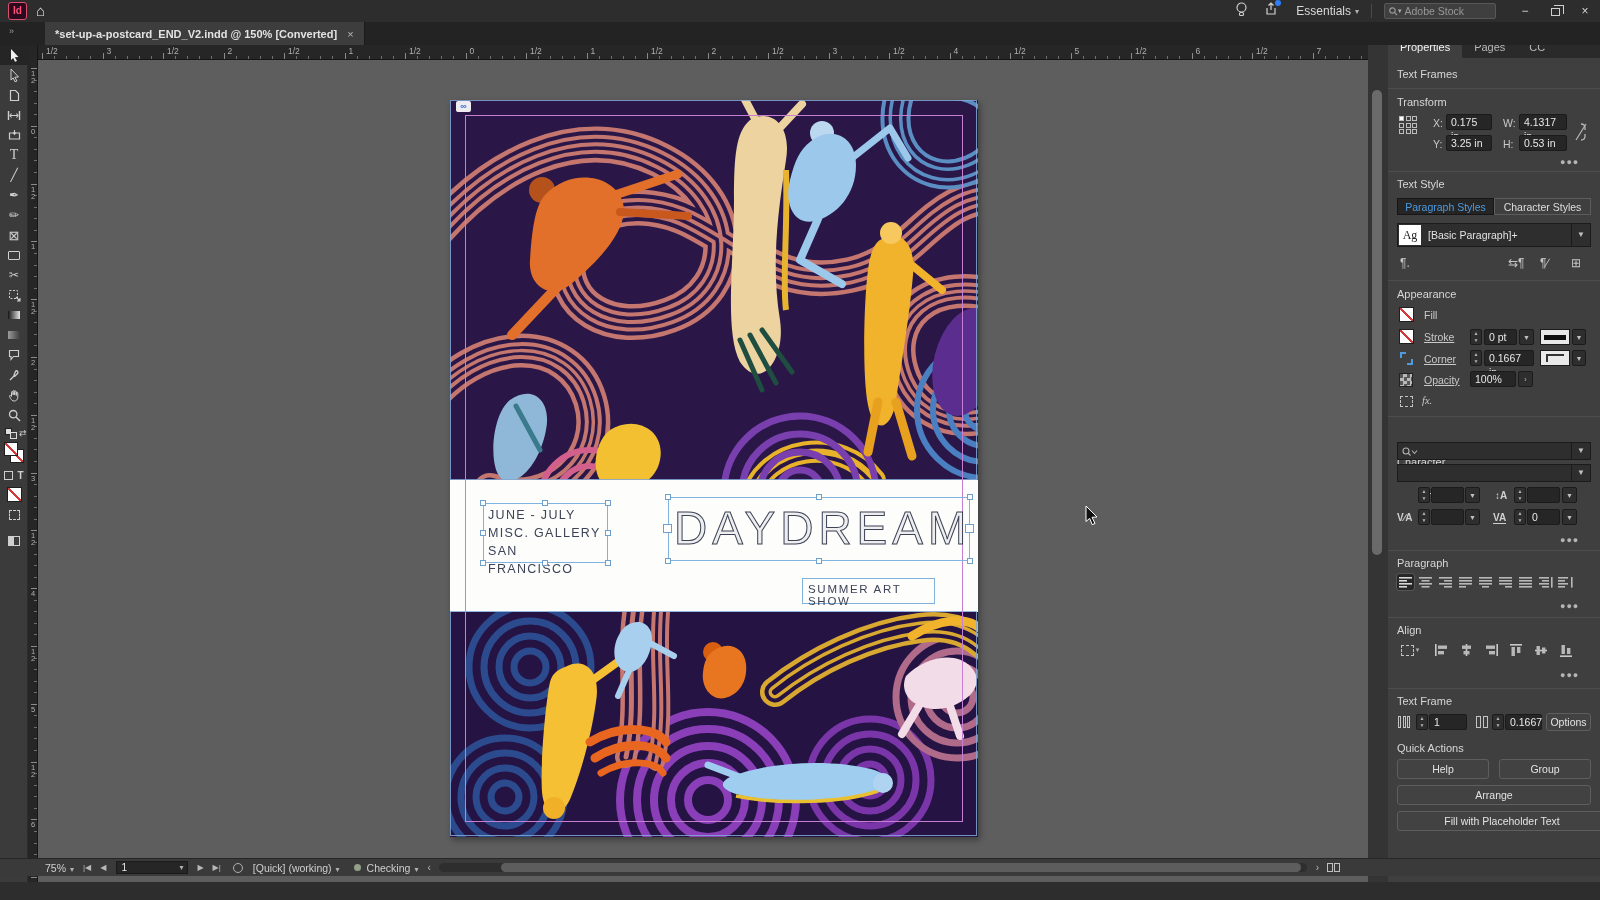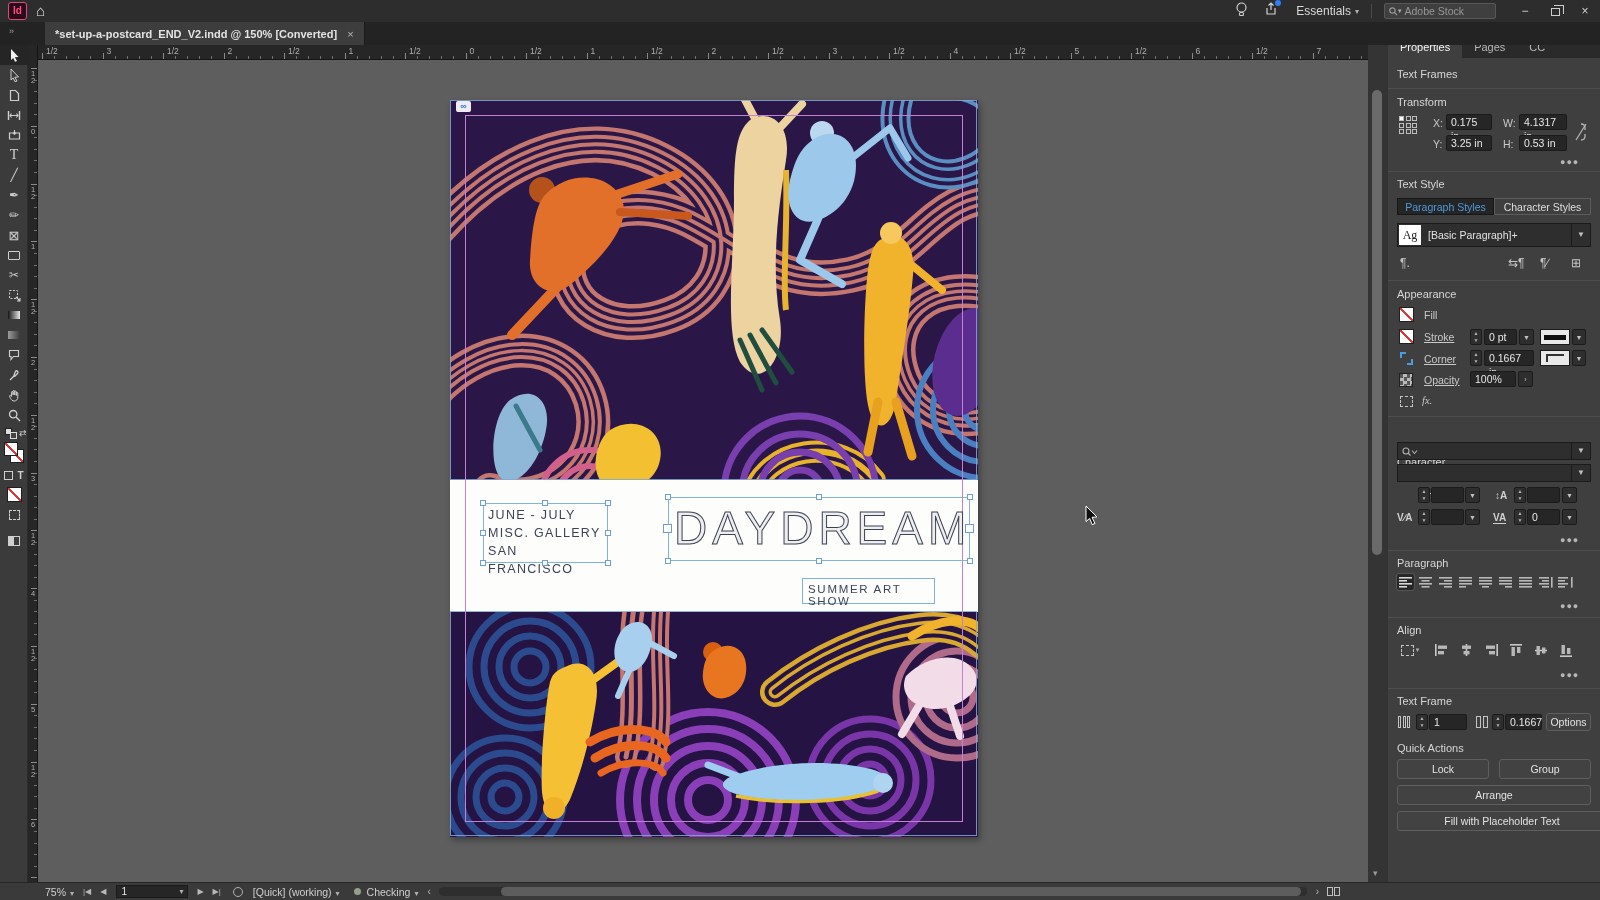--- a/index.html
+++ b/index.html
@@ -135,21 +135,21 @@
   .selbox{position:absolute;background:#2e2e2e;border:1px solid #1b1b1b;height:18px;}
   .paraico{position:absolute;width:17px;height:16px;display:flex;align-items:center;justify-content:center;border-radius:2px;}
   .paraico.on{background:#272727;outline:1px solid #555;}
   .alignico{position:absolute;width:18px;height:16px;display:flex;align-items:center;justify-content:center;}
   .pbtn{position:absolute;background:#424242;border:1px solid #5e5e5e;border-radius:3px;color:#e2e2e2;
     font-size:10.5px;text-align:center;}
   .colico{position:absolute;display:flex;gap:1.5px;}
   .colico i{display:block;width:3px;height:12px;border:1px solid #c4c4c4;}
 
   
-  .statusbar{position:absolute;left:0;top:882px;width:1600px;height:18px;background:#3a3a3a;border-top:1px solid #262626;z-index:45;
+  .statusbar{position:absolute;left:0;top:858px;width:1600px;height:18px;background:#3a3a3a;border-top:1px solid #262626;z-index:45;
     display:flex;align-items:center;color:#cfcfcf;font-size:10.5px;}
   .sb{margin-left:10px;white-space:nowrap;}
   .sb .chev{margin-left:4px;}
   .navg{color:#b8b8b8;font-size:8px;margin-left:9px;}
   .pageinput{width:72px;height:13px;background:#262626;border:1px solid #1b1b1b;color:#e8e8e8;font-size:10px;
     padding:0 4px;margin-left:10px;display:flex;align-items:center;justify-content:space-between;}
   .preflight{width:10px;height:10px;border:1.5px solid #b0b0b0;border-radius:50%;margin-left:12px;position:relative;}
   .preflight:after{content:"";position:absolute;right:-3px;bottom:-2px;width:3px;height:3px;background:#3a3a3a;}
   .sdot{width:7px;height:7px;border-radius:50%;background:#95a08a;margin-left:14px;}
   .hscroll{height:9px;background:#2e2e2e;border-radius:5px;margin-left:8px;position:relative;width:868px;}
@@ -1009,21 +1009,21 @@
       <div class="pinput" style="left:41px;top:656px;width:38px;">1</div>
       <div class="colico" style="left:88px;top:658px;">
           <i style="width:5px;"></i>
           <i style="width:5px;"></i>
         </div>
       <div class="stepper" style="left:104px;top:656px;">▲<br>▼</div>
       <div class="pinput" style="left:117px;top:656px;width:37px;">0.1667</div>
       <div class="pbtn" style="left:158px;top:655px;width:45px;height:18px;line-height:17px;">Options</div>
 
       <div class="sec-title" style="top:684px;">Quick Actions</div>
-      <div class="pbtn" style="left:9px;top:701px;width:92px;height:20px;line-height:19px;">Lock</div>
+      <div class="pbtn" style="left:9px;top:701px;width:92px;height:20px;line-height:19px;">Help</div>
       <div class="pbtn" style="left:111px;top:701px;width:92px;height:20px;line-height:19px;">Group</div>
       <div class="pbtn" style="left:9px;top:727px;width:194px;height:20px;line-height:19px;">Arrange</div>
       <div class="pbtn" style="left:9px;top:753px;width:210px;height:20px;line-height:19px;">Fill with Placeholder Text</div>
     </div>
   </div>
 
   <div class="statusbar">
     <span class="sb" style="margin-left:45px;">
       <span>75%</span><span class="chev">▾</span>
     </span>

